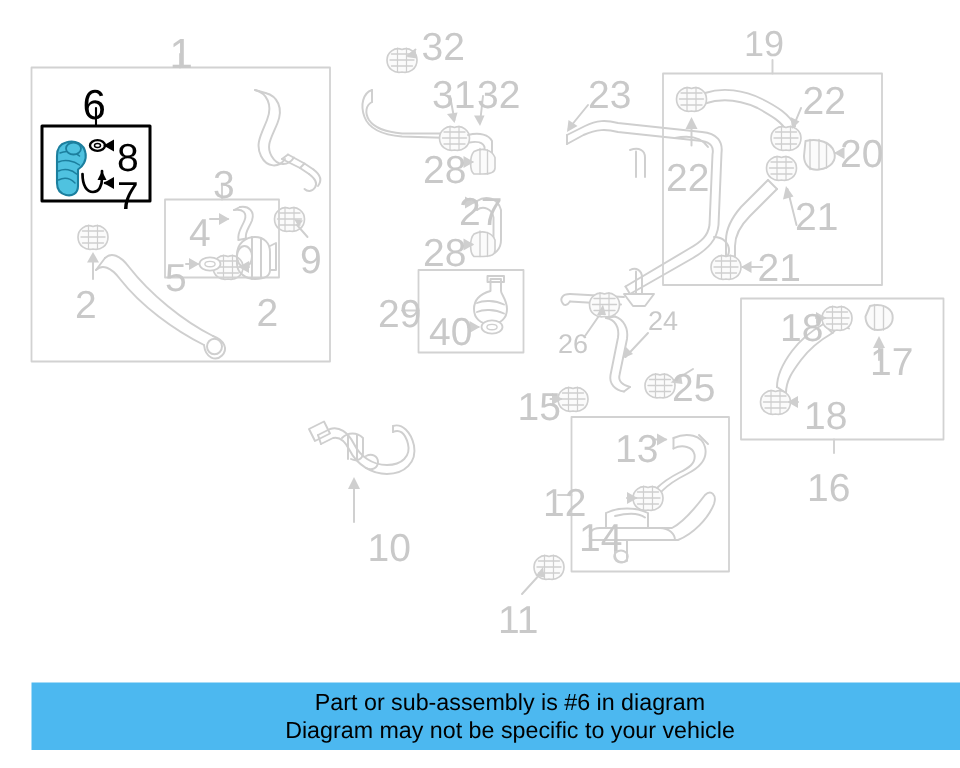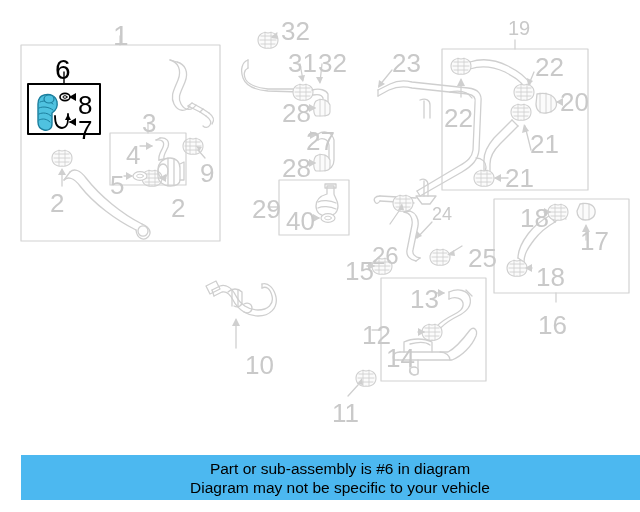--- a/index.html
+++ b/index.html
@@ -400,30 +400,30 @@
       <div class="lbl" style="left: 245px; top: 352px; font-size: 26px;">10</div>
       <div class="lbl" style="left: 332px; top: 400px; font-size: 26px;">11</div>
       <div class="lbl" style="left: 350px; top: 322px; font-size: 26px; margin-left: 12px;">12</div>
       <div class="lbl" style="left: 410px; top: 286px; font-size: 26px;">13</div>
       <div class="lbl" style="left: 386px; top: 325px; font-size: 26px; margin-top: 20px;">14</div>
       <div class="lbl" style="left: 345px; top: 258px; font-size: 26px;">15</div>
       <div class="lbl" style="left: 538px; top: 300px; font-size: 26px; margin-top: 12px;">16</div>
       <div class="lbl" style="left: 580px; top: 228px; font-size: 26px;">17</div>
       <div class="lbl" style="left: 520px; top: 205px; font-size: 26px;">18</div>
       <div class="lbl" style="left: 536px; top: 264px; font-size: 26px;">18</div>
-      <div class="lbl" style="left: 508px; top: 18px; font-size: 20px;">19</div>
+      <div class="lbl" style="left: 496px; top: 18px; font-size: 24px;">19</div>
       <div class="lbl" style="left: 560px; top: 89px; font-size: 26px;">20</div>
       <div class="lbl" style="left: 530px; top: 131px; font-size: 26px;">21</div>
       <div class="lbl" style="left: 505px; top: 165px; font-size: 26px;">21</div>
       <div class="lbl" style="left: 535px; top: 54px; font-size: 26px;">22</div>
       <div class="lbl" style="left: 444px; top: 105px; font-size: 26px;">22</div>
       <div class="lbl" style="left: 392px; top: 50px; font-size: 26px;">23</div>
       <div class="lbl" style="left: 432px; top: 205px; font-size: 18px;">24</div>
-      <div class="lbl" style="left: 468px; top: 245px; font-size: 26px;">25</div>
-      <div class="lbl" style="left: 372px; top: 244px; font-size: 24px;">26</div>
+      <div class="lbl" style="left: 448px; top: 245px; font-size: 26px;">25</div>
+      <div class="lbl" style="left: 372px; top: 220px; font-size: 18px;">26</div>
       <div class="lbl" style="left: 282px; top: 128px; font-size: 26px; margin-left: 24px;">27</div>
       <div class="lbl" style="left: 282px; top: 100px; font-size: 26px;">28</div>
       <div class="lbl" style="left: 282px; top: 155px; font-size: 26px;">28</div>
       <div class="lbl" style="left: 252px; top: 196px; font-size: 26px;">29</div>
       <div class="lbl" style="left: 286px; top: 208px; font-size: 26px;">40</div>
       <div class="lbl" style="left: 288px; top: 50px; font-size: 26px;">31</div>
       <div class="lbl" style="left: 281px; top: 18px; font-size: 26px;">32</div>
       <div class="lbl" style="left: 318px; top: 50px; font-size: 26px;">32</div>
     </div>
 

